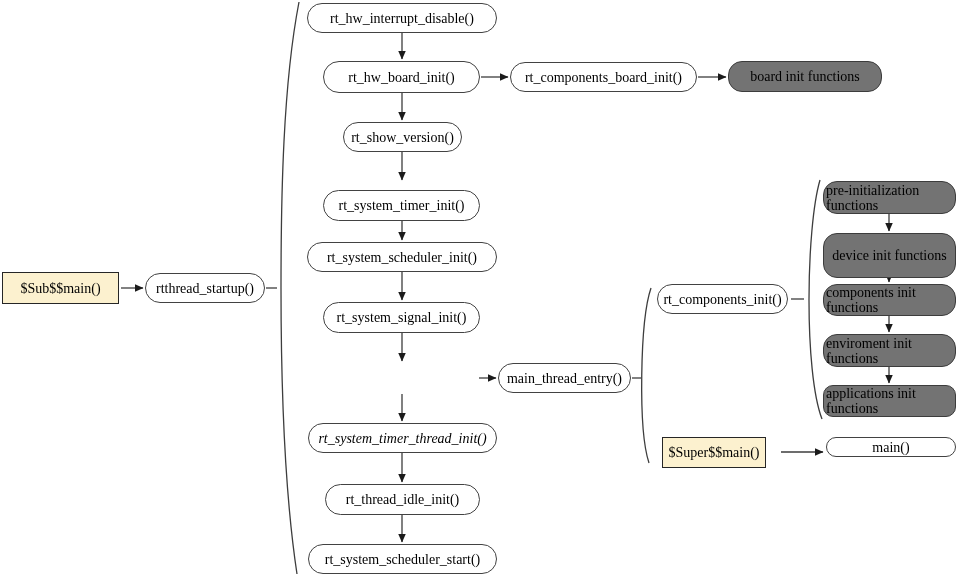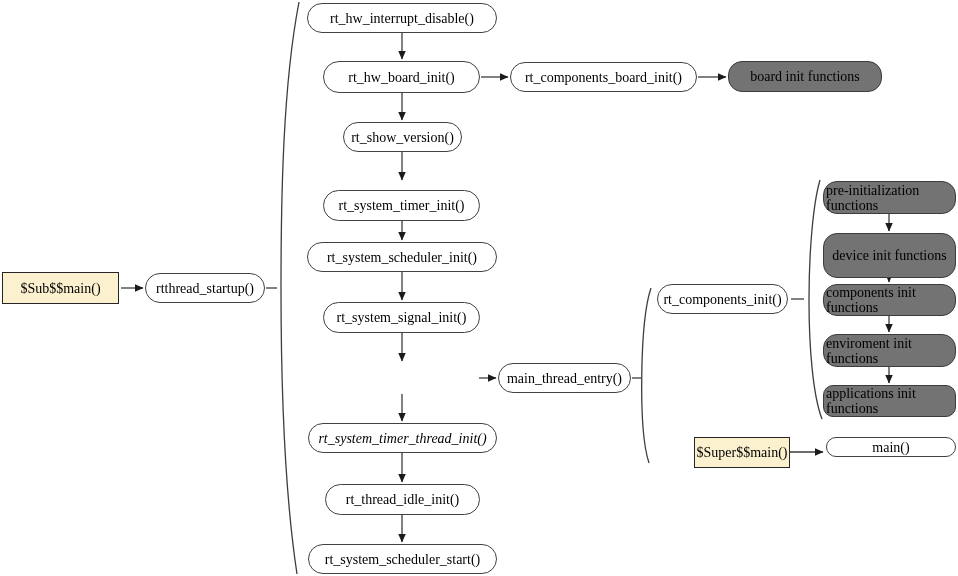--- a/index.html
+++ b/index.html
@@ -63,21 +63,21 @@
       <path d="M479,378 L496,378" marker-end="url(#arrow)"></path>
       <path d="M781,452 L823,452" marker-end="url(#arrow)"></path>
       <path d="M889,214 L889,231" marker-end="url(#arrow)"></path>
       <path d="M889,265 L889,282" marker-end="url(#arrow)"></path>
       <path d="M889,316 L889,332" marker-end="url(#arrow)"></path>
       <path d="M889,367 L889,383" marker-end="url(#arrow)"></path>
     </g>
   </svg>
 
   <div class="node tan" style="left:2px; top:272px; width:117px; height:32px;">$Sub$$main()</div>
-  <div class="node tan" style="left:662px; top:437px; width:96px; height:31px;margin-left:32px;">$Super$$main()</div>
+  <div class="node tan" style="left:662px; top:437px; width:104px; height:31px;">$Super$$main()</div>
 
   <div class="node pill" style="left:145px; top:273px; width:120px; height:30px;">rtthread_startup()</div>
   <div class="node pill" style="left:307px; top:3px; width:190px; height:30px;">rt_hw_interrupt_disable()</div>
   <div class="node pill" style="left:323px; top:61px; width:157px; height:32px;">rt_hw_board_init()</div>
   <div class="node pill" style="left:510px; top:62px; width:187px; height:30px;">rt_components_board_init()</div>
   <div class="node blue" style="left:728px; top:61px; width:154px; height:31px;">board init functions</div>
   <div class="node pill" style="left:343px; top:122px; width:119px; height:30px;">rt_show_version()</div>
   <div class="node pill" style="left:323px; top:190px; width:157px; height:31px;">rt_system_timer_init()</div>
   <div class="node pill" style="left:307px; top:242px; width:190px; height:30px;">rt_system_scheduler_init()</div>
   <div class="node pill" style="left:323px; top:302px; width:157px; height:31px;">rt_system_signal_init()</div>

